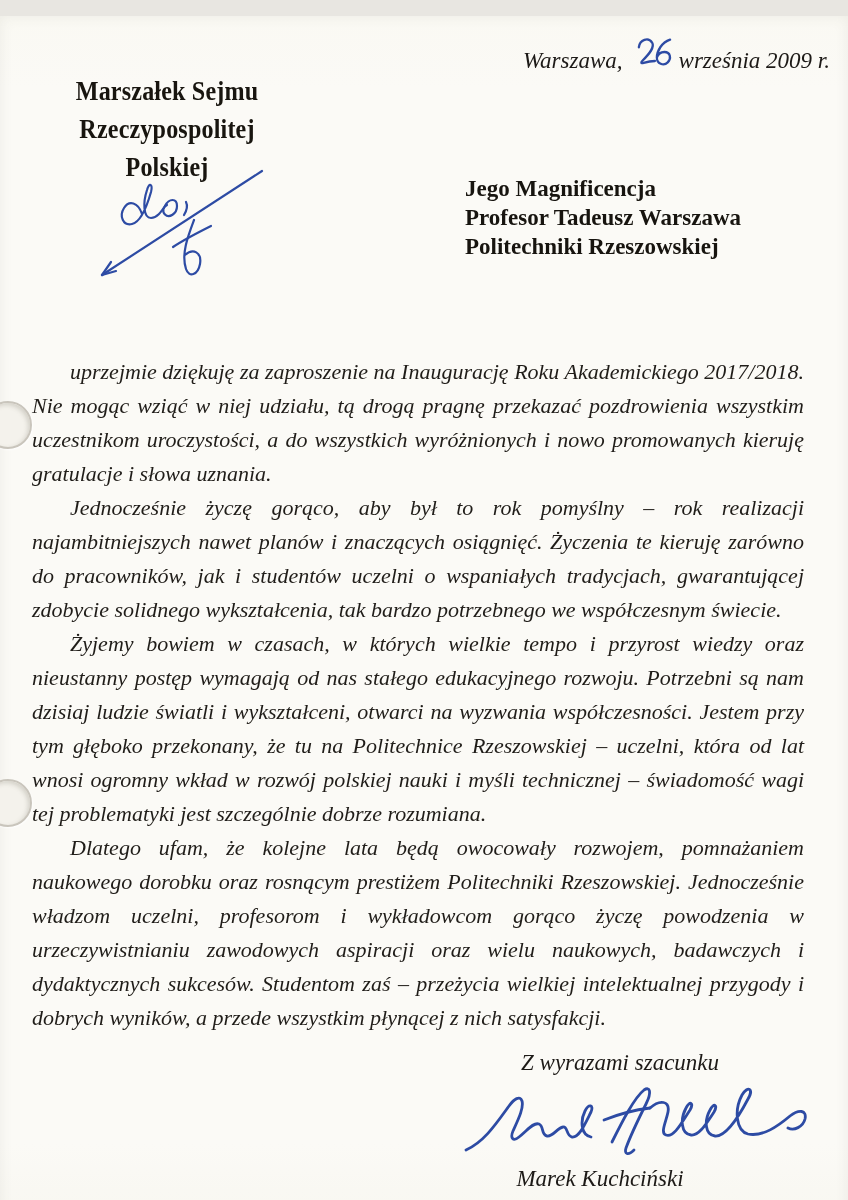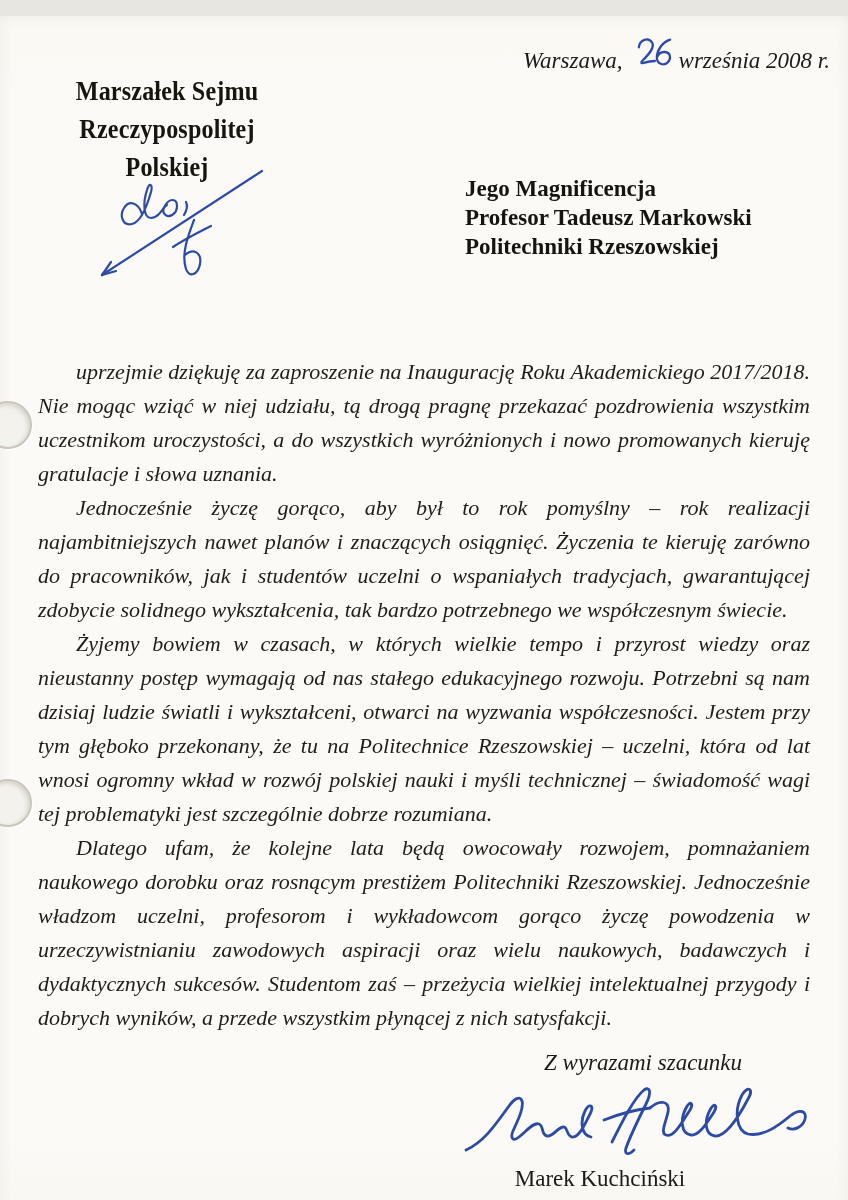--- a/index.html
+++ b/index.html
@@ -62,47 +62,48 @@
   .salutation {
     position: absolute;
     left: 86px;
     top: 300px;
     font-style: italic;
     font-size: 22.5px;
   }
 
   .body-text {
     position: absolute;
-    left: 38px;
+    left: 32px;
     top: 339px;
     width: 772px;
     font-style: italic;
     font-size: 22px;
     line-height: 34px;
     text-align: justify;
     color: #201d19;
   }
   .body-text p { margin: 0; text-indent: 38px; }
 
   .closing {
     position: absolute;
-    left: 544px;
+    left: 521px;
     top: 1034px;
     font-style: italic;
     font-size: 23px;
   }
 
   .signature-svg { position: absolute; left: 452px; top: 1066px; }
 
   .printed-name {
     position: absolute;
     left: 455px;
     top: 1150px;
     width: 290px;
     text-align: center;
+    font-style: italic;
     font-size: 23px;
   }
 
   
   .binder-hole {
     position: absolute;
     left: -16px;
     width: 44px;
     height: 44px;
     border-radius: 50%;
@@ -124,21 +125,21 @@
   <div class="binder-hole hole-2"></div>
 
   <div class="date-line">
     <span>Warszawa,</span>
     <svg class="day-svg" width="46" height="36" viewBox="0 0 46 38" role="img" aria-label="26">
       <g class="ink" stroke-width="2.4">
         <path d="M 7 14 C 8 6 17 3 21 9 C 24 14 18 21 11 28 C 9 30 9 31.5 12 30.5 C 17 29 21 28.5 24 28.5"></path>
         <path d="M 40 6 C 31 9 26 18 26 25 C 26 31 33 34.5 37.5 30 C 41.5 26 40.5 19 34 19 C 30 19 27 22 26 25"></path>
       </g>
     </svg>
-    <span>września 2008 r.</span>
+    <span>września 2009 r.</span>
   </div>
 
   <div class="letterhead">
     <div>Marszałek Sejmu</div>
     <div>Rzeczypospolitej Polskiej</div>
   </div>
 
   <svg class="margin-note" width="188" height="126" viewBox="0 0 188 126" role="img" aria-label="do">
     <g class="ink" stroke-width="2.2">
       <path d="M 54 52 C 50 40 41 38 36 46 C 31 54 35 64 44 62 C 53 60 59 44 63 30 C 65 22 61 20 59 28 C 55 40 55 56 63 56 C 69 56 73 50 77 44"></path>
@@ -147,21 +148,21 @@
       <path d="M 174 9 L 14 113"></path>
       <path d="M 14 113 L 28 109"></path>
       <path d="M 14 113 L 23 100"></path>
       <path d="M 106 58 C 100 74 93 92 98 107 C 101 116 110 113 112 102 C 114 90 105 86 97 93"></path>
       <path d="M 85 85 C 97 77 111 70 123 64"></path>
     </g>
   </svg>
 
   <div class="recipient">
     <div>Jego Magnificencja</div>
-    <div>Profesor Tadeusz Markowski</div>
+    <div>Profesor Tadeusz Warszawa</div>
     <div>Politechniki Rzeszowskiej</div>
   </div>
 
 
   <div class="body-text">
     <p>uprzejmie dziękuję za zaproszenie na Inaugurację Roku Akademickiego 2017/2018. Nie mogąc wziąć w niej udziału, tą drogą pragnę przekazać pozdrowienia wszystkim uczestnikom uroczystości, a do wszystkich wyróżnionych i nowo promowanych kieruję gratulacje i słowa uznania.</p>
     <p>Jednocześnie życzę gorąco, aby był to rok pomyślny – rok realizacji najambitniejszych nawet planów i znaczących osiągnięć. Życzenia te kieruję zarówno do pracowników, jak i studentów uczelni o wspaniałych tradycjach, gwarantującej zdobycie solidnego wykształcenia, tak bardzo potrzebnego we współczesnym świecie.</p>
     <p>Żyjemy bowiem w czasach, w których wielkie tempo i przyrost wiedzy oraz nieustanny postęp wymagają od nas stałego edukacyjnego rozwoju. Potrzebni są nam dzisiaj ludzie światli i wykształceni, otwarci na wyzwania współczesności. Jestem przy tym głęboko przekonany, że tu na Politechnice Rzeszowskiej – uczelni, która od lat wnosi ogromny wkład w rozwój polskiej nauki i myśli technicznej – świadomość wagi tej problematyki jest szczególnie dobrze rozumiana.</p>
     <p>Dlatego ufam, że kolejne lata będą owocowały rozwojem, pomnażaniem naukowego dorobku oraz rosnącym prestiżem Politechniki Rzeszowskiej. Jednocześnie władzom uczelni, profesorom i wykładowcom gorąco życzę powodzenia w urzeczywistnianiu zawodowych aspiracji oraz wielu naukowych, badawczych i dydaktycznych sukcesów. Studentom zaś – przeżycia wielkiej intelektualnej przygody i dobrych wyników, a przede wszystkim płynącej z nich satysfakcji.</p>
   </div>

